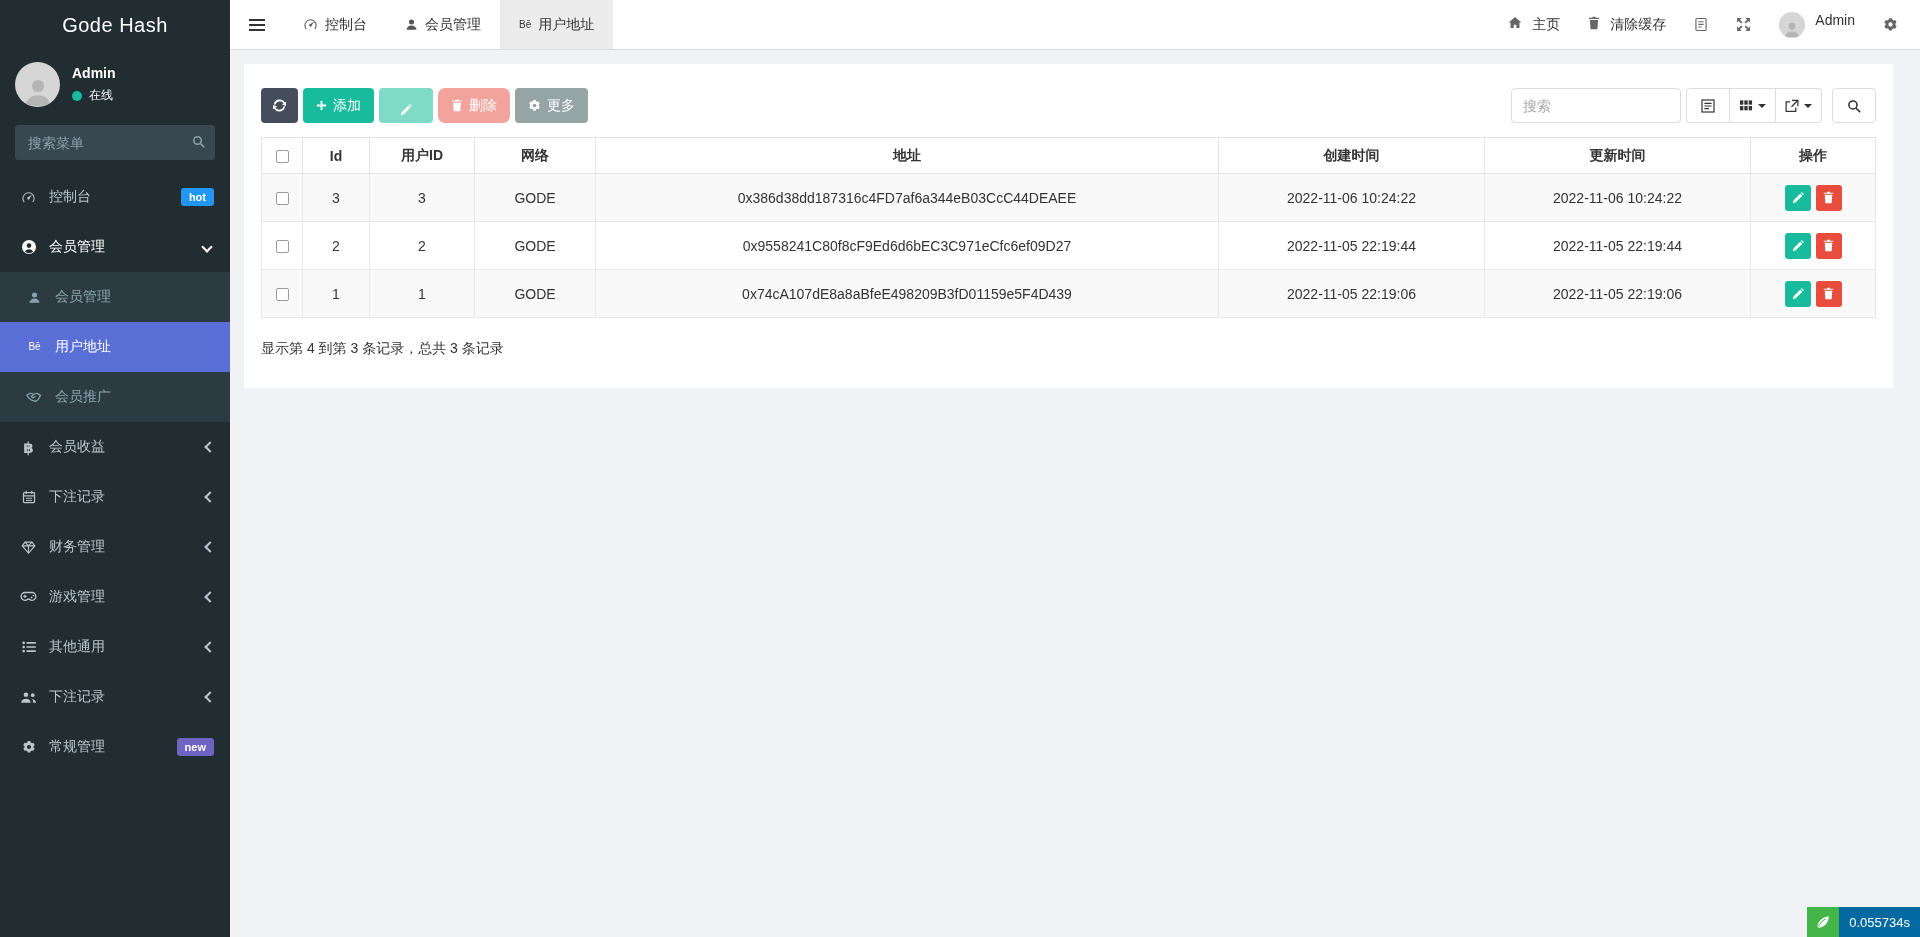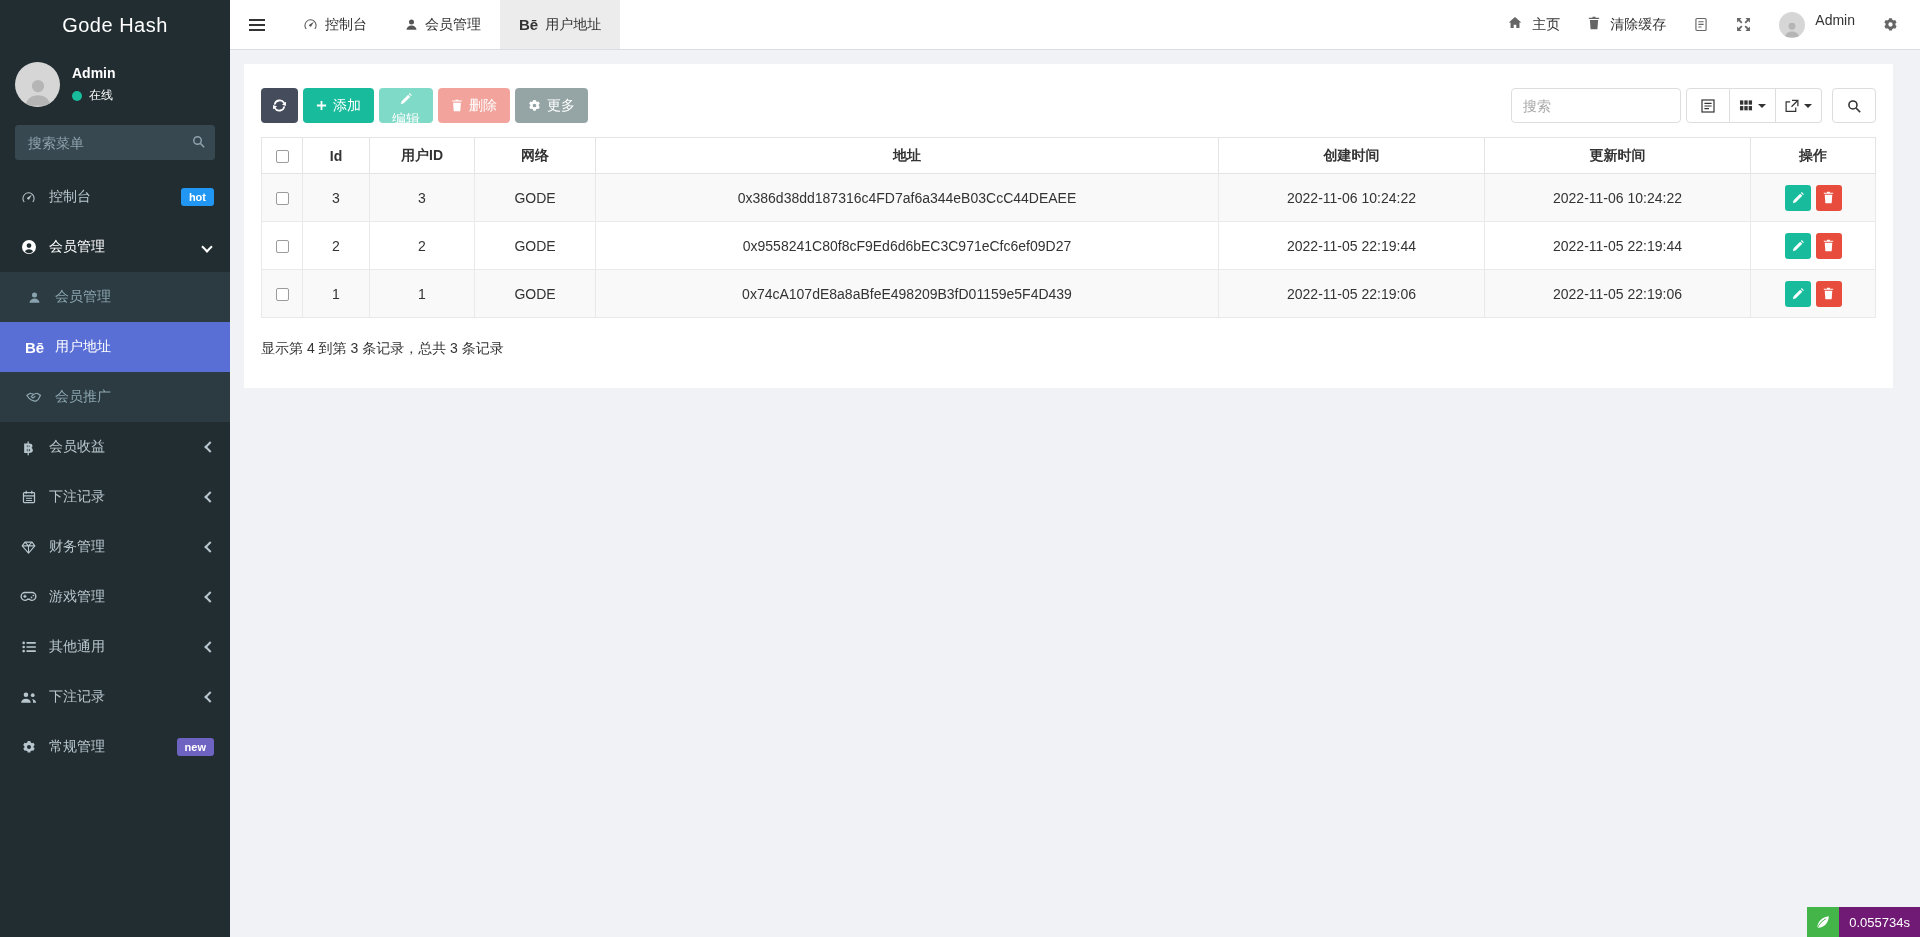--- a/index.html
+++ b/index.html
@@ -25,46 +25,46 @@
   .submenu { background:var(--submenu-bg,#2c3b41); }
   .submenu .mi { padding-left:22px; color:#8aa4af; }
   .submenu .mi.active { background:var(--active-menu,#5a6fd6); color:#fff; }
   .badge { margin-left:auto; font-size:11px; font-weight:700; color:#fff; padding:3px 8px; border-radius:3px; line-height:1.1;text-align:center; }
   .badge.hot { background:var(--hot-badge,#2196f3); }
   .badge.new { background:var(--new-badge,#6e63c0); }
   .chev { margin-left:auto; width:8px; height:8px; flex:0 0 8px; }
   .chev.left { border-left:2px solid currentColor; border-bottom:2px solid currentColor; transform:rotate(45deg); }
   .chev.down { border-right:2px solid currentColor; border-bottom:2px solid currentColor; transform:rotate(45deg); margin-right:3px; }
   .bic { font-weight:700; font-size:15px; line-height:1; }
-  .be { font-weight:700; font-size:15px; line-height:1; }
+  .be { font-weight:400; font-size:10px; line-height:1; }
 
   
   .main { flex:1; display:flex; flex-direction:column; height:100%; min-width:0; }
   .navbar { height:50px; flex:0 0 50px; background:#fff; border-bottom:1px solid #d9dee6; display:flex; align-items:stretch; }
   .hamb { width:54px; display:flex; flex-direction:column; justify-content:center; align-items:center; gap:3px; cursor:pointer; }
   .hamb i { width:16px; height:2px; background:#333; }
   .tabs { display:flex; align-items:stretch; }
   .tab { display:flex; align-items:center; gap:7px; padding:0 19px; font-size:14px; color:#333; cursor:pointer; }
   .tab .ic { color:#555; display:flex; }
   .tab.active { background:#ececec; }
   .nav-right { margin-left:auto; display:flex; align-items:center; gap:28px; padding-right:22px; font-size:14px; color:#333; }
   .nav-item { display:flex; gap:10px; cursor:pointer; }
   .nav-item .ic { color:#666; display:flex; }
   .avatar2 { width:26px; height:26px; border-radius:50%; background:#d6d6d6; display:flex; align-items:flex-end; justify-content:center; overflow:hidden; }
   .avatar2 svg { width:18px; height:18px; fill:#b5b5b5; }
 
   .content { flex:1; padding:14px 27px 0 14px; }
   .card { background:#fff; padding:24px 17px 30px; }
   .toolbar { display:flex; align-items:center; }
-  .btn { height:35px; border:none; border-radius:4px; color:#fff; font-size:14px; display:inline-flex; align-items:center; gap:6px; padding:5px 13px; margin-right:5px; cursor:pointer; font-family:inherit; }
+  .btn { height:35px; border:none; border-radius:4px; color:#fff; font-size:14px; display:inline-flex; align-items:center; gap:6px; padding:16px 13px; margin-right:5px; cursor:pointer; font-family:inherit; }
   .btn .ic { display:flex; }
   .btn.refresh { background:var(--refresh-btn,#454d5d); padding:0 11px; }
   .btn.add { background:var(--accent,#18bc9c); }
   .btn.edit { background:var(--accent,#18bc9c); opacity:.55;flex-direction:column; }
-  .btn.del { background:var(--danger,#e74c3c); opacity:.5; }
+  .btn.del { background:var(--danger,#e74c3c); opacity:.5;border-radius:7px; }
   .btn.more { background:var(--more-btn,#95a5a6); }
   .tb-right { margin-left:auto; display:flex; align-items:center; }
   .tb-search { width:170px; height:35px; border:1px solid #ddd; border-radius:4px; font-size:14px; padding:0 11px; color:#333; outline:none; margin-right:5px; font-family:inherit; }
   .tb-search::placeholder { color:#a9a9a9; }
   .bgroup { display:flex; margin-right:10px; }
   .gbtn { height:35px; min-width:44px; background:#fff; border:1px solid #ddd; display:flex; align-items:center; justify-content:center; gap:5px; color:#333; cursor:pointer; padding:0 9px; }
   .bgroup .gbtn + .gbtn { border-left:none; }
   .bgroup .gbtn:first-child { border-radius:4px 0 0 4px; }
   .bgroup .gbtn:last-child { border-radius:0 4px 4px 0; }
   .gbtn.single { border-radius:4px; }
@@ -76,21 +76,21 @@
   tr.striped td { background:#f9f9f9; }
   .cb { display:inline-block; width:13px; height:13px; border:1px solid #9b9b9b; border-radius:2px; background:#fff; vertical-align:middle; cursor:pointer; }
   .ops { display:flex; justify-content:center; gap:5px; align-items:center; }
   .opbtn { width:26px; height:26px; border:none; border-radius:3px; color:#fff; display:flex; align-items:center; justify-content:center; cursor:pointer; }
   .opbtn.edit { background:var(--accent,#18bc9c); }
   .opbtn.del { background:var(--danger,#e74c3c); }
   .summary { margin-top:22px; font-size:14px; color:#333; }
 
   .trace { position:fixed; right:0; bottom:0; display:flex; align-items:stretch; height:30px; }
   .trace-ic { width:32px; background:var(--trace-green,#44b549); display:flex; align-items:center; justify-content:center; cursor:pointer; }
-  .trace-time { background:#701a75; color:#fff; font-size:13px; display:flex; align-items:center; padding:0 10px; }
+  .trace-time { background:#0369a1; color:#fff; font-size:13px; display:flex; align-items:center; padding:0 10px; }
 </style>
 </head>
 <body>
 
 <aside class="sidebar">
   <div class="logo">Gode Hash</div>
 
   <div class="user-panel">
     <div class="avatar">
       <svg viewBox="0 0 24 24">

